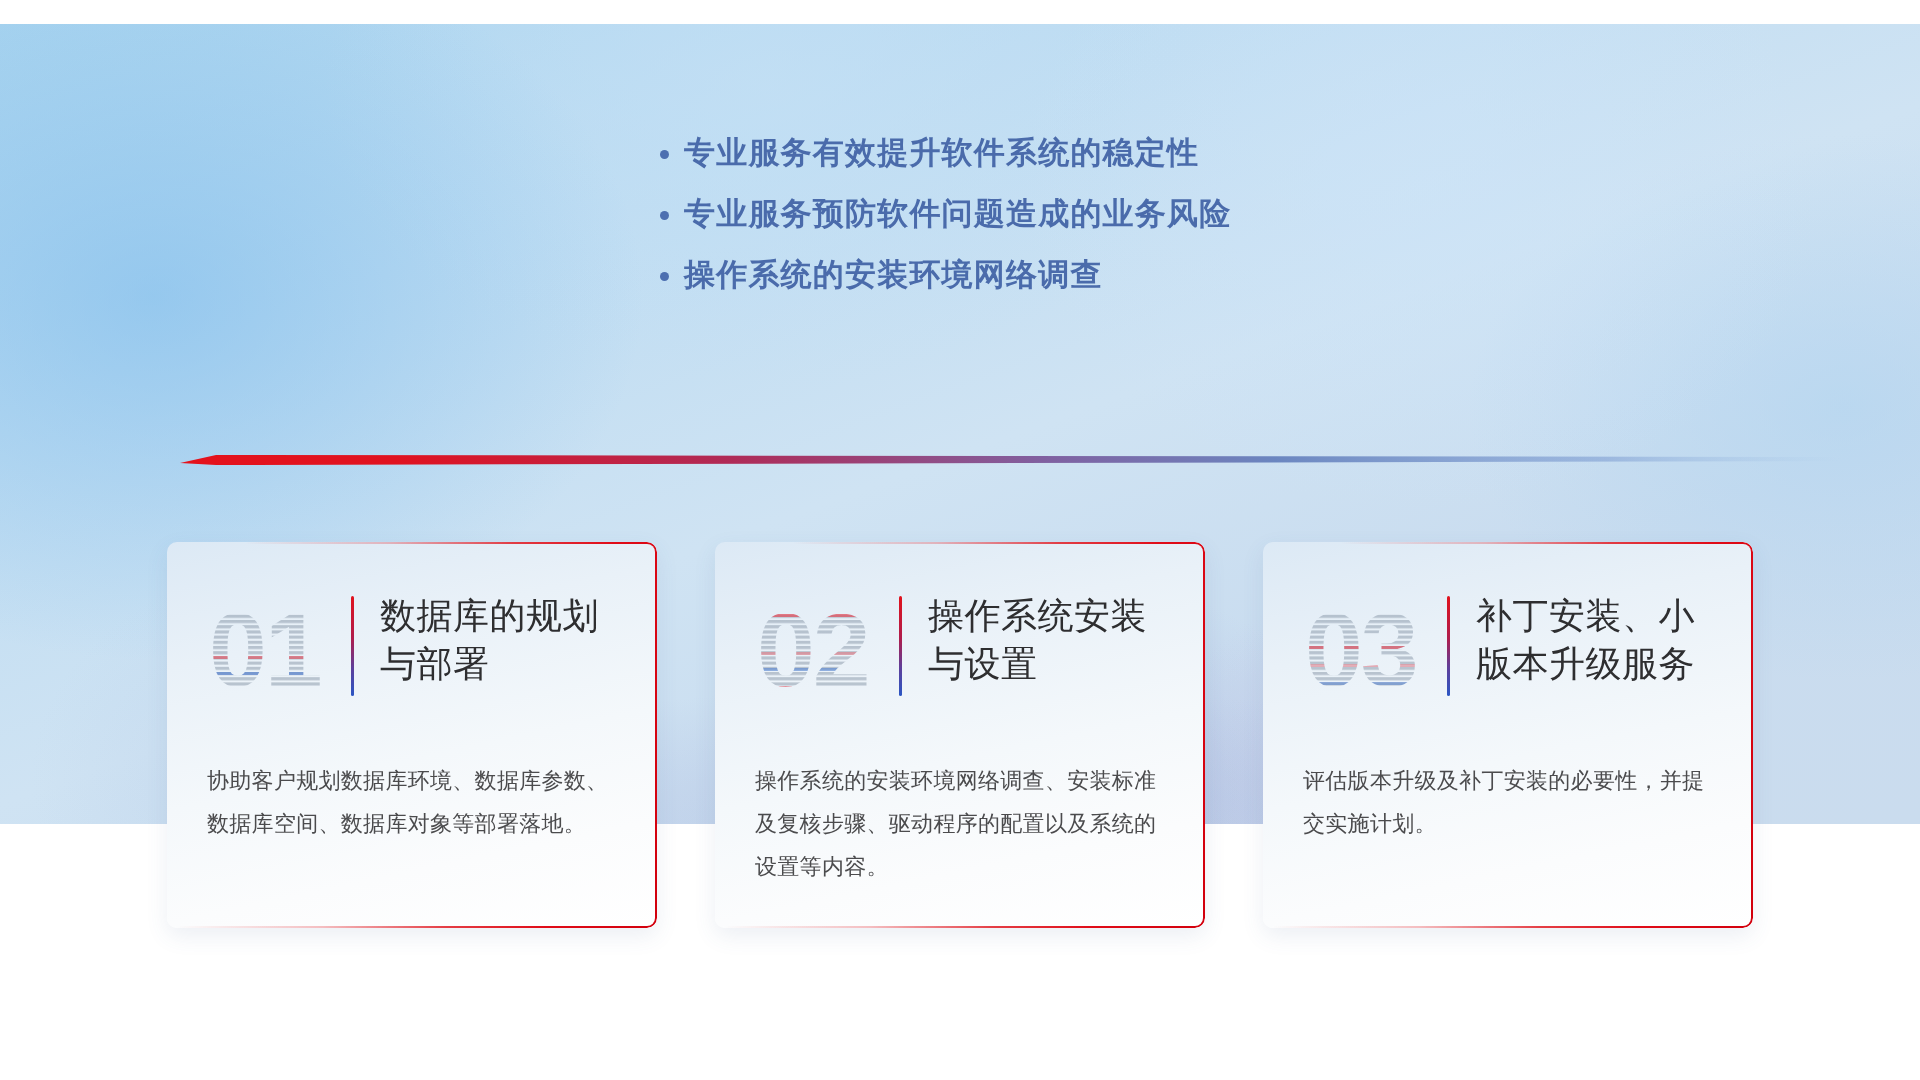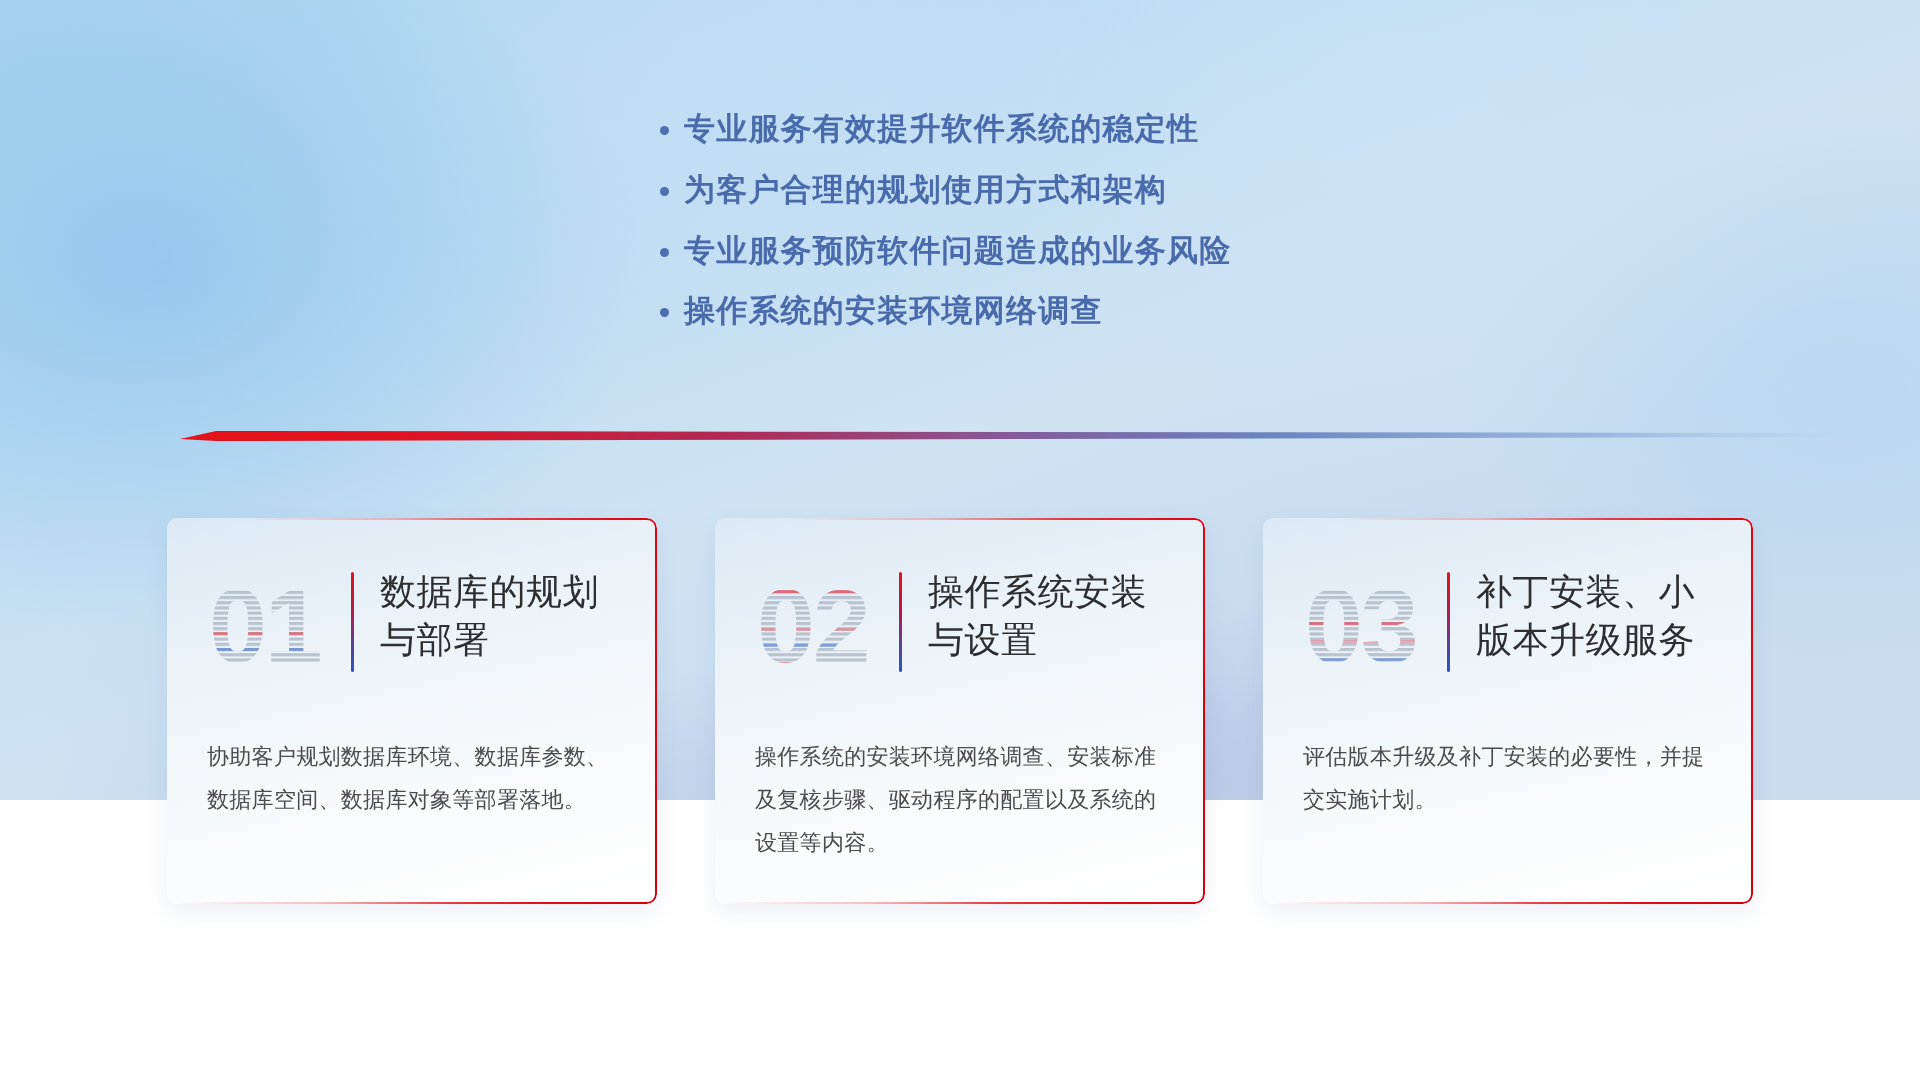--- a/index.html
+++ b/index.html
@@ -16,20 +16,21 @@
     width:1920px; height:800px;
     background:
       radial-gradient(ellipse 700px 520px at 8% 34%,  rgba(120,185,235,0.55) 0%, rgba(120,185,235,0) 70%),
       radial-gradient(ellipse 620px 420px at 40% 8%,  rgba(196,224,245,0.70) 0%, rgba(196,224,245,0) 72%),
       radial-gradient(ellipse 560px 460px at 74% 20%, rgba(205,228,248,0.65) 0%, rgba(205,228,248,0) 72%),
       radial-gradient(ellipse 520px 380px at 96% 48%, rgba(176,212,240,0.60) 0%, rgba(176,212,240,0) 72%),
       radial-gradient(ellipse 430px 300px at 55% 96%, rgba(167,178,219,0.45) 0%, rgba(167,178,219,0) 72%),
       radial-gradient(ellipse 360px 260px at 74% 92%, rgba(196,186,226,0.40) 0%, rgba(196,186,226,0) 72%),
       radial-gradient(ellipse 420px 300px at 18% 94%, rgba(176,196,228,0.35) 0%, rgba(176,196,228,0) 75%),
       linear-gradient(160deg, #a9d4ef 0%, #bddcf2 26%, #cfe3f3 52%, #c9dcef 74%, #cadcee 100%);
+    margin-top: 24px;
   }
   #slide::after{
     content:"";
     position:absolute; inset:0;
     background:
       radial-gradient(ellipse 900px 200px at 50% 100%, rgba(158,168,214,0.30) 0%, rgba(158,168,214,0) 70%);
     pointer-events:none;
   }
 
   
@@ -161,24 +162,20 @@
 
 <div id="slide">
 
   <div class="bullets">
 
     <div class="bullet-row">
       <span class="bullet-dot"><i></i></span>
       <span class="bullet-text">专业服务有效提升软件系统的稳定性</span>
     </div>
 
-    <div class="bullet-row">
-      <span class="bullet-dot"><i></i></span>
-      <span class="bullet-text">为客户合理的规划使用方式和架构</span>
-    </div>
 
     <div class="bullet-row">
       <span class="bullet-dot"><i></i></span>
       <span class="bullet-text">专业服务预防软件问题造成的业务风险</span>
     </div>
 
     <div class="bullet-row">
       <span class="bullet-dot"><i></i></span>
       <span class="bullet-text">操作系统的安装环境网络调查</span>
     </div>

